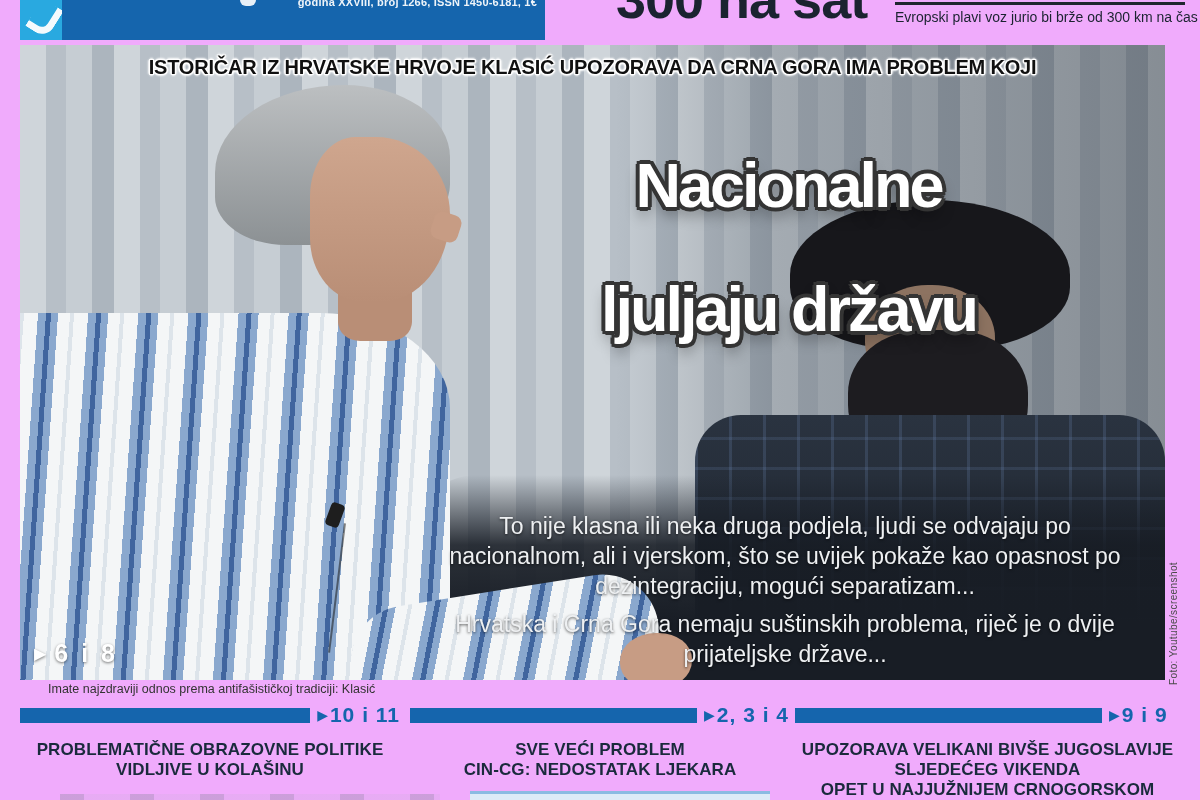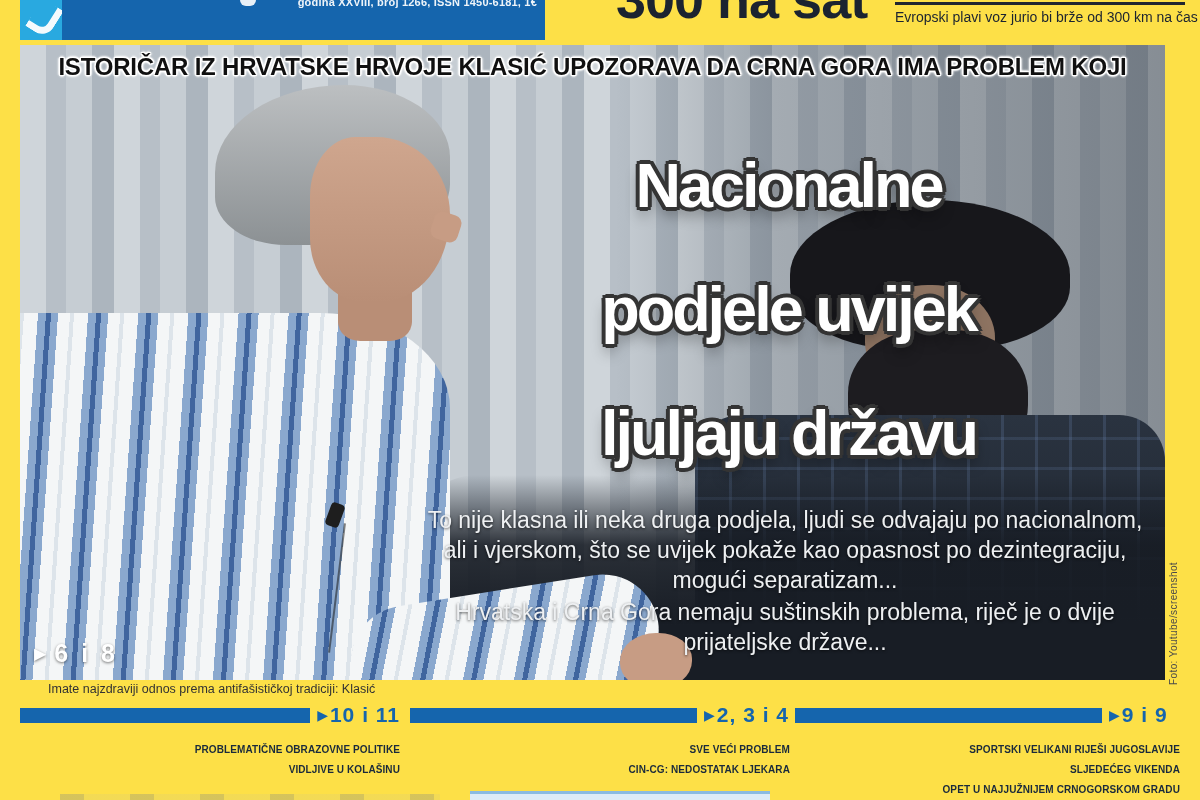--- a/index.html
+++ b/index.html
@@ -1,17 +1,17 @@
 <!DOCTYPE html>
 <html><head>
 <meta charset="utf-8">
 <style>
   html,body{margin:0;padding:0;}
   body{width:1200px;height:800px;overflow:hidden;background:#ffffff;}
-  .page{position:relative;width:1200px;height:800px;background:#fde047;
+  .page{position:relative;width:1200px;height:800px;background:#f0abfc;
         font-family:"Liberation Sans",sans-serif;overflow:hidden;}
 
   
   .top-strip{position:absolute;left:0;top:0;width:1200px;height:42px;overflow:hidden;}
   .logo-box{position:absolute;left:20px;top:0;width:42px;height:40px;background:#29a9e0;}
   .logo-glyph{position:absolute;left:12px;top:2px;width:18px;height:26px;
               border-right:7px solid #ffffff;border-bottom:7px solid #ffffff;
               border-bottom-right-radius:14px;transform:rotate(32deg);opacity:.95;}
   .mast-bar{position:absolute;left:62px;top:0;width:483px;height:40px;background:#1565ad;overflow:hidden;}
   .mast-glyph{position:absolute;left:178px;top:0;width:16px;height:6px;background:#ffffff;
@@ -65,50 +65,50 @@
              border-radius:56px;transform:rotate(-9deg);}
   .left-hand{position:absolute;left:600px;top:588px;width:72px;height:56px;background:#c79c84;
              border-radius:50% 46% 50% 46%;}
   .mic-clip{position:absolute;left:308px;top:458px;width:14px;height:24px;background:#1e1e1e;
             border-radius:4px;transform:rotate(20deg);}
   .mic-cable{position:absolute;left:316px;top:478px;width:2px;height:130px;background:rgba(25,25,25,.55);
             transform:rotate(7deg);}
 
   
   .kicker{position:absolute;left:0;right:0;top:7px;text-align:center;font-weight:800;
-          font-size:24px;line-height:30px;color:#101010;letter-spacing:-.2px;
+          font-size:20px;line-height:30px;color:#101010;letter-spacing:-.2px;
           text-shadow:-2px 0 2px #fff,2px 0 2px #fff,0 -2px 2px #fff,0 2px 2px #fff,
                       -1px -1px 0 #fff,1px 1px 0 #fff,-1px 1px 0 #fff,1px -1px 0 #fff;}
   .headline{position:absolute;left:392px;width:753px;top:78px;text-align:center;}
   .headline .hl{font-size:63px;line-height:124px;font-weight:800;letter-spacing:-3px;color:#ffffff;
           text-shadow:4px 0 0 #343434,-4px 0 0 #343434,0 4px 0 #343434,0 -4px 0 #343434,
                       3px 3px 0 #343434,-3px -3px 0 #343434,3px -3px 0 #343434,-3px 3px 0 #343434,
                       0 9px 14px rgba(0,0,0,.35);}
   .deck{position:absolute;left:400px;width:730px;top:458px;text-align:center;color:#eef0f2;
         font-size:23px;line-height:30px;font-weight:500;text-shadow:0 1px 3px rgba(0,0,0,.65);}
-  .deck p{margin:2px;}
+  .deck p{margin:8px;}
   .photo-pageref{position:absolute;left:14px;bottom:12px;display:flex;align-items:center;gap:8px;
         color:#ffffff;text-shadow:0 1px 3px rgba(0,0,0,.55);}
   .photo-pageref .caret{font-size:16px;line-height:16px;}
   .photo-pageref .num{font-size:25px;font-weight:800;letter-spacing:3px;}
 
   .photo-credit{position:absolute;left:1168px;top:520px;height:165px;
         writing-mode:vertical-rl;transform:rotate(180deg);font-size:10px;color:#4a4a4a;
         letter-spacing:.4px;white-space:nowrap;}
 
   .photo-caption{position:absolute;left:20px;top:682px;font-size:12.5px;font-weight:500;color:#333333;margin-left:28px;}
 
   
   .teaser-col{position:absolute;top:703px;}
   .teaser-col .refrow{display:flex;align-items:center;}
   .teaser-col .bluebar{height:15px;background:#1565ad;flex:1;}
   .teaser-col .ref{display:flex;align-items:center;margin-left:7px;color:#1565ad;white-space:nowrap;}
   .teaser-col .ref .caret{font-size:14px;line-height:14px;margin-right:2px;}
   .teaser-col .ref .num{font-size:21px;font-weight:800;letter-spacing:1px;}
-  .teaser-col .titles{margin-top:13px;text-align:right;font-size:10px;font-weight:700;
+  .teaser-col .titles{margin-top:13px;text-align:center;font-size:17px;font-weight:700;
         color:#1a2a3c;line-height:20px;letter-spacing:.1px;}
   .col1{left:20px;width:380px;}
   .col2{left:410px;width:380px;}
   .col3{left:795px;width:385px;}
   .col1 .bluebar{max-width:305px;}
   .col2 .bluebar{max-width:287px;}
   .col3 .bluebar{max-width:307px;}
 
   
   .cut-strip-left{position:absolute;left:60px;top:794px;width:380px;height:6px;
@@ -150,21 +150,20 @@
     <div class="mic-cable"></div>
     <div class="left-arm"></div>
     <div class="left-hand"></div>
 
     <div class="kicker">
       <div>ISTORIČAR IZ HRVATSKE HRVOJE KLASIĆ UPOZORAVA DA CRNA GORA IMA PROBLEM KOJI</div>
     </div>
 
     <div class="headline">
       <div class="hl">Nacionalne</div>
-      <div class="hl">podjele uvijek</div>
       <div class="hl">ljuljaju državu</div>
     </div>
 
     <div class="deck">
       <p>To nije klasna ili neka druga podjela, ljudi se odvajaju po nacionalnom, ali i vjerskom, što se uvijek pokaže kao opasnost po dezintegraciju, mogući separatizam...</p>
       <p>Hrvatska i Crna Gora nemaju suštinskih problema, riječ je o dvije prijateljske države...</p>
     </div>
 
     <div class="photo-pageref">
       <span class="caret">▶</span>
@@ -205,21 +204,21 @@
 
   <div class="teaser-col col3">
     <div class="refrow">
       <div class="bluebar"></div>
       <div class="ref">
         <span class="caret">▶</span>
         <span class="num">9 i 9</span>
       </div>
     </div>
     <div class="titles">
-      <div>SPORTSKI VELIKANI RIJEŠI JUGOSLAVIJE</div>
+      <div>UPOZORAVA VELIKANI BIVŠE JUGOSLAVIJE</div>
       <div>SLJEDEĆEG VIKENDA</div>
       <div>OPET U NAJJUŽNIJEM CRNOGORSKOM GRADU</div>
     </div>
   </div>
 
   <div class="cut-strip-left"></div>
   <div class="cut-strip-center"></div>
 
 </div>
 

